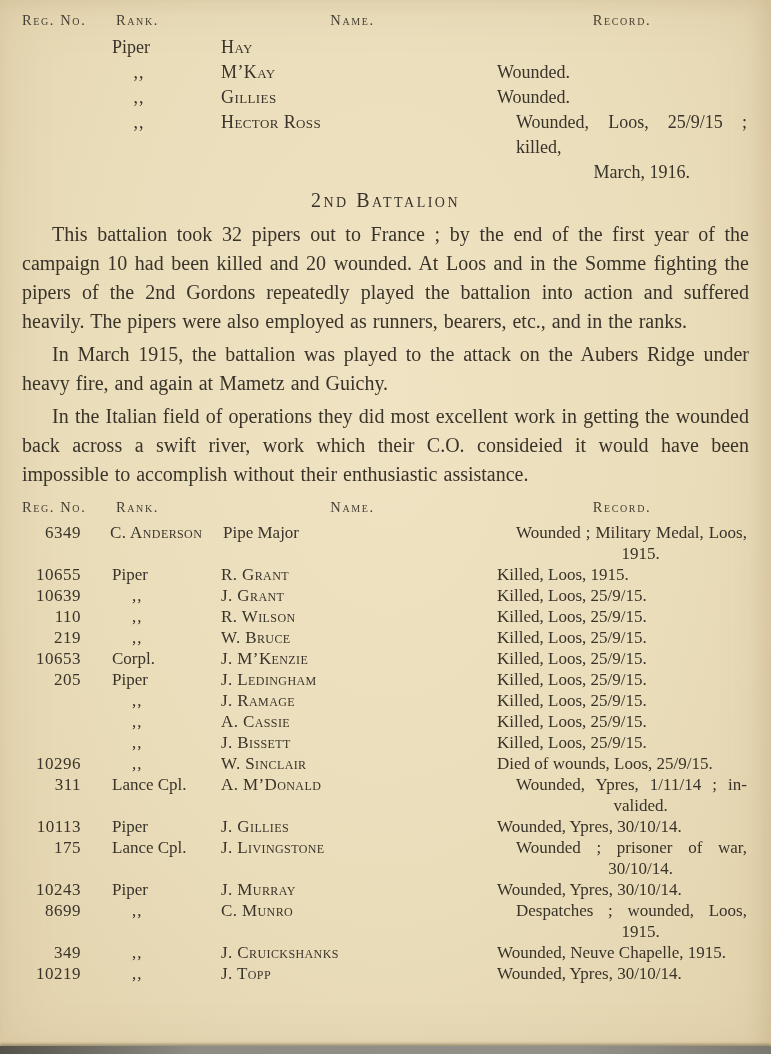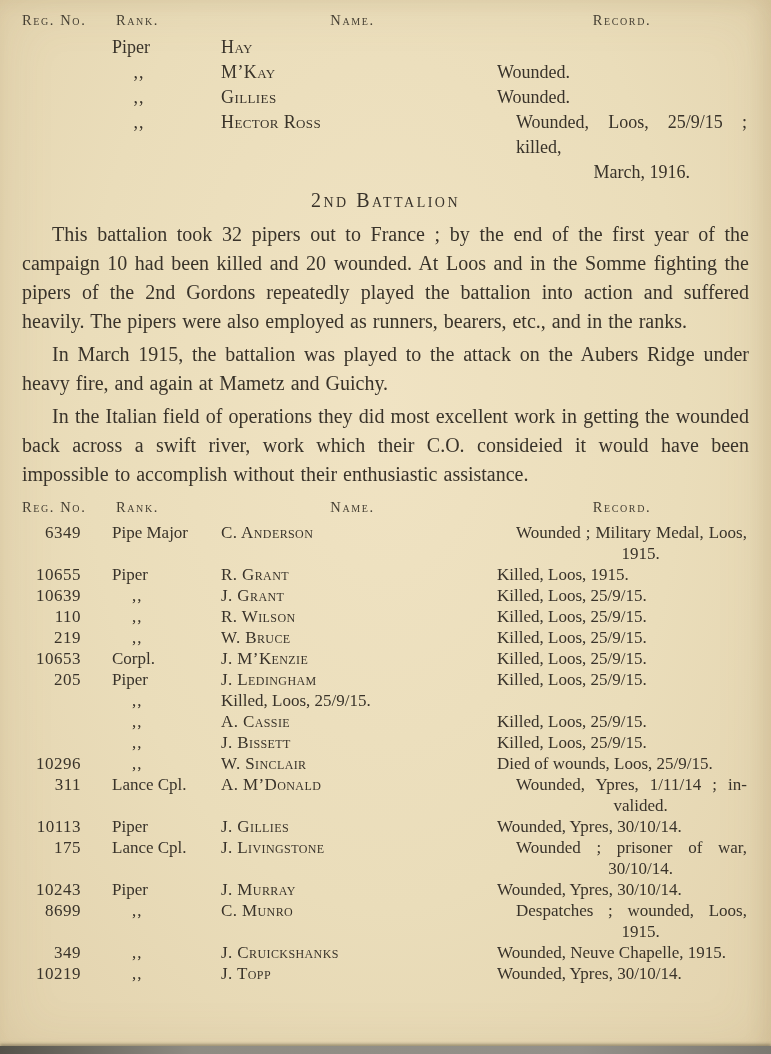--- a/index.html
+++ b/index.html
@@ -142,22 +142,22 @@
 
   <div class="ttable main">
     <div class="trow thead">
       <div class="cell reg">Reg. No.</div>
       <div class="cell rank">Rank.</div>
       <div class="cell name">Name.</div>
       <div class="cell record">Record.</div>
     </div>
   <div class="trow">
     <div class="cell reg">6349</div>
+    <div class="cell name">C. Anderson</div>
     <div class="cell rank">Pipe Major</div>
-    <div class="cell name">C. Anderson</div>
     <div class="cell record">
           <span class="rline">Wounded ; Military Medal, Loos,</span>
           <span class="rline">1915.</span>
         </div>
   </div>
       <div class="trow">
     <div class="cell reg">10655</div>
     <div class="cell rank">Piper</div>
     <div class="cell name">R. Grant</div>
     <div class="cell record">
@@ -200,20 +200,21 @@
     <div class="cell reg">205</div>
     <div class="cell rank">Piper</div>
     <div class="cell name">J. Ledingham</div>
     <div class="cell record">
           <span class="rline">Killed, Loos, 25/9/15.</span>
         </div>
   </div>
       <div class="trow">
     <div class="cell reg"></div>
     <div class="cell rank ditto">,,</div>
+    <div class="cell name">J. Ramage</div>
     <div class="cell record">
           <span class="rline">Killed, Loos, 25/9/15.</span>
         </div>
   </div>
       <div class="trow">
     <div class="cell reg"></div>
     <div class="cell rank ditto">,,</div>
     <div class="cell name">A. Cassie</div>
     <div class="cell record">
           <span class="rline">Killed, Loos, 25/9/15.</span>

